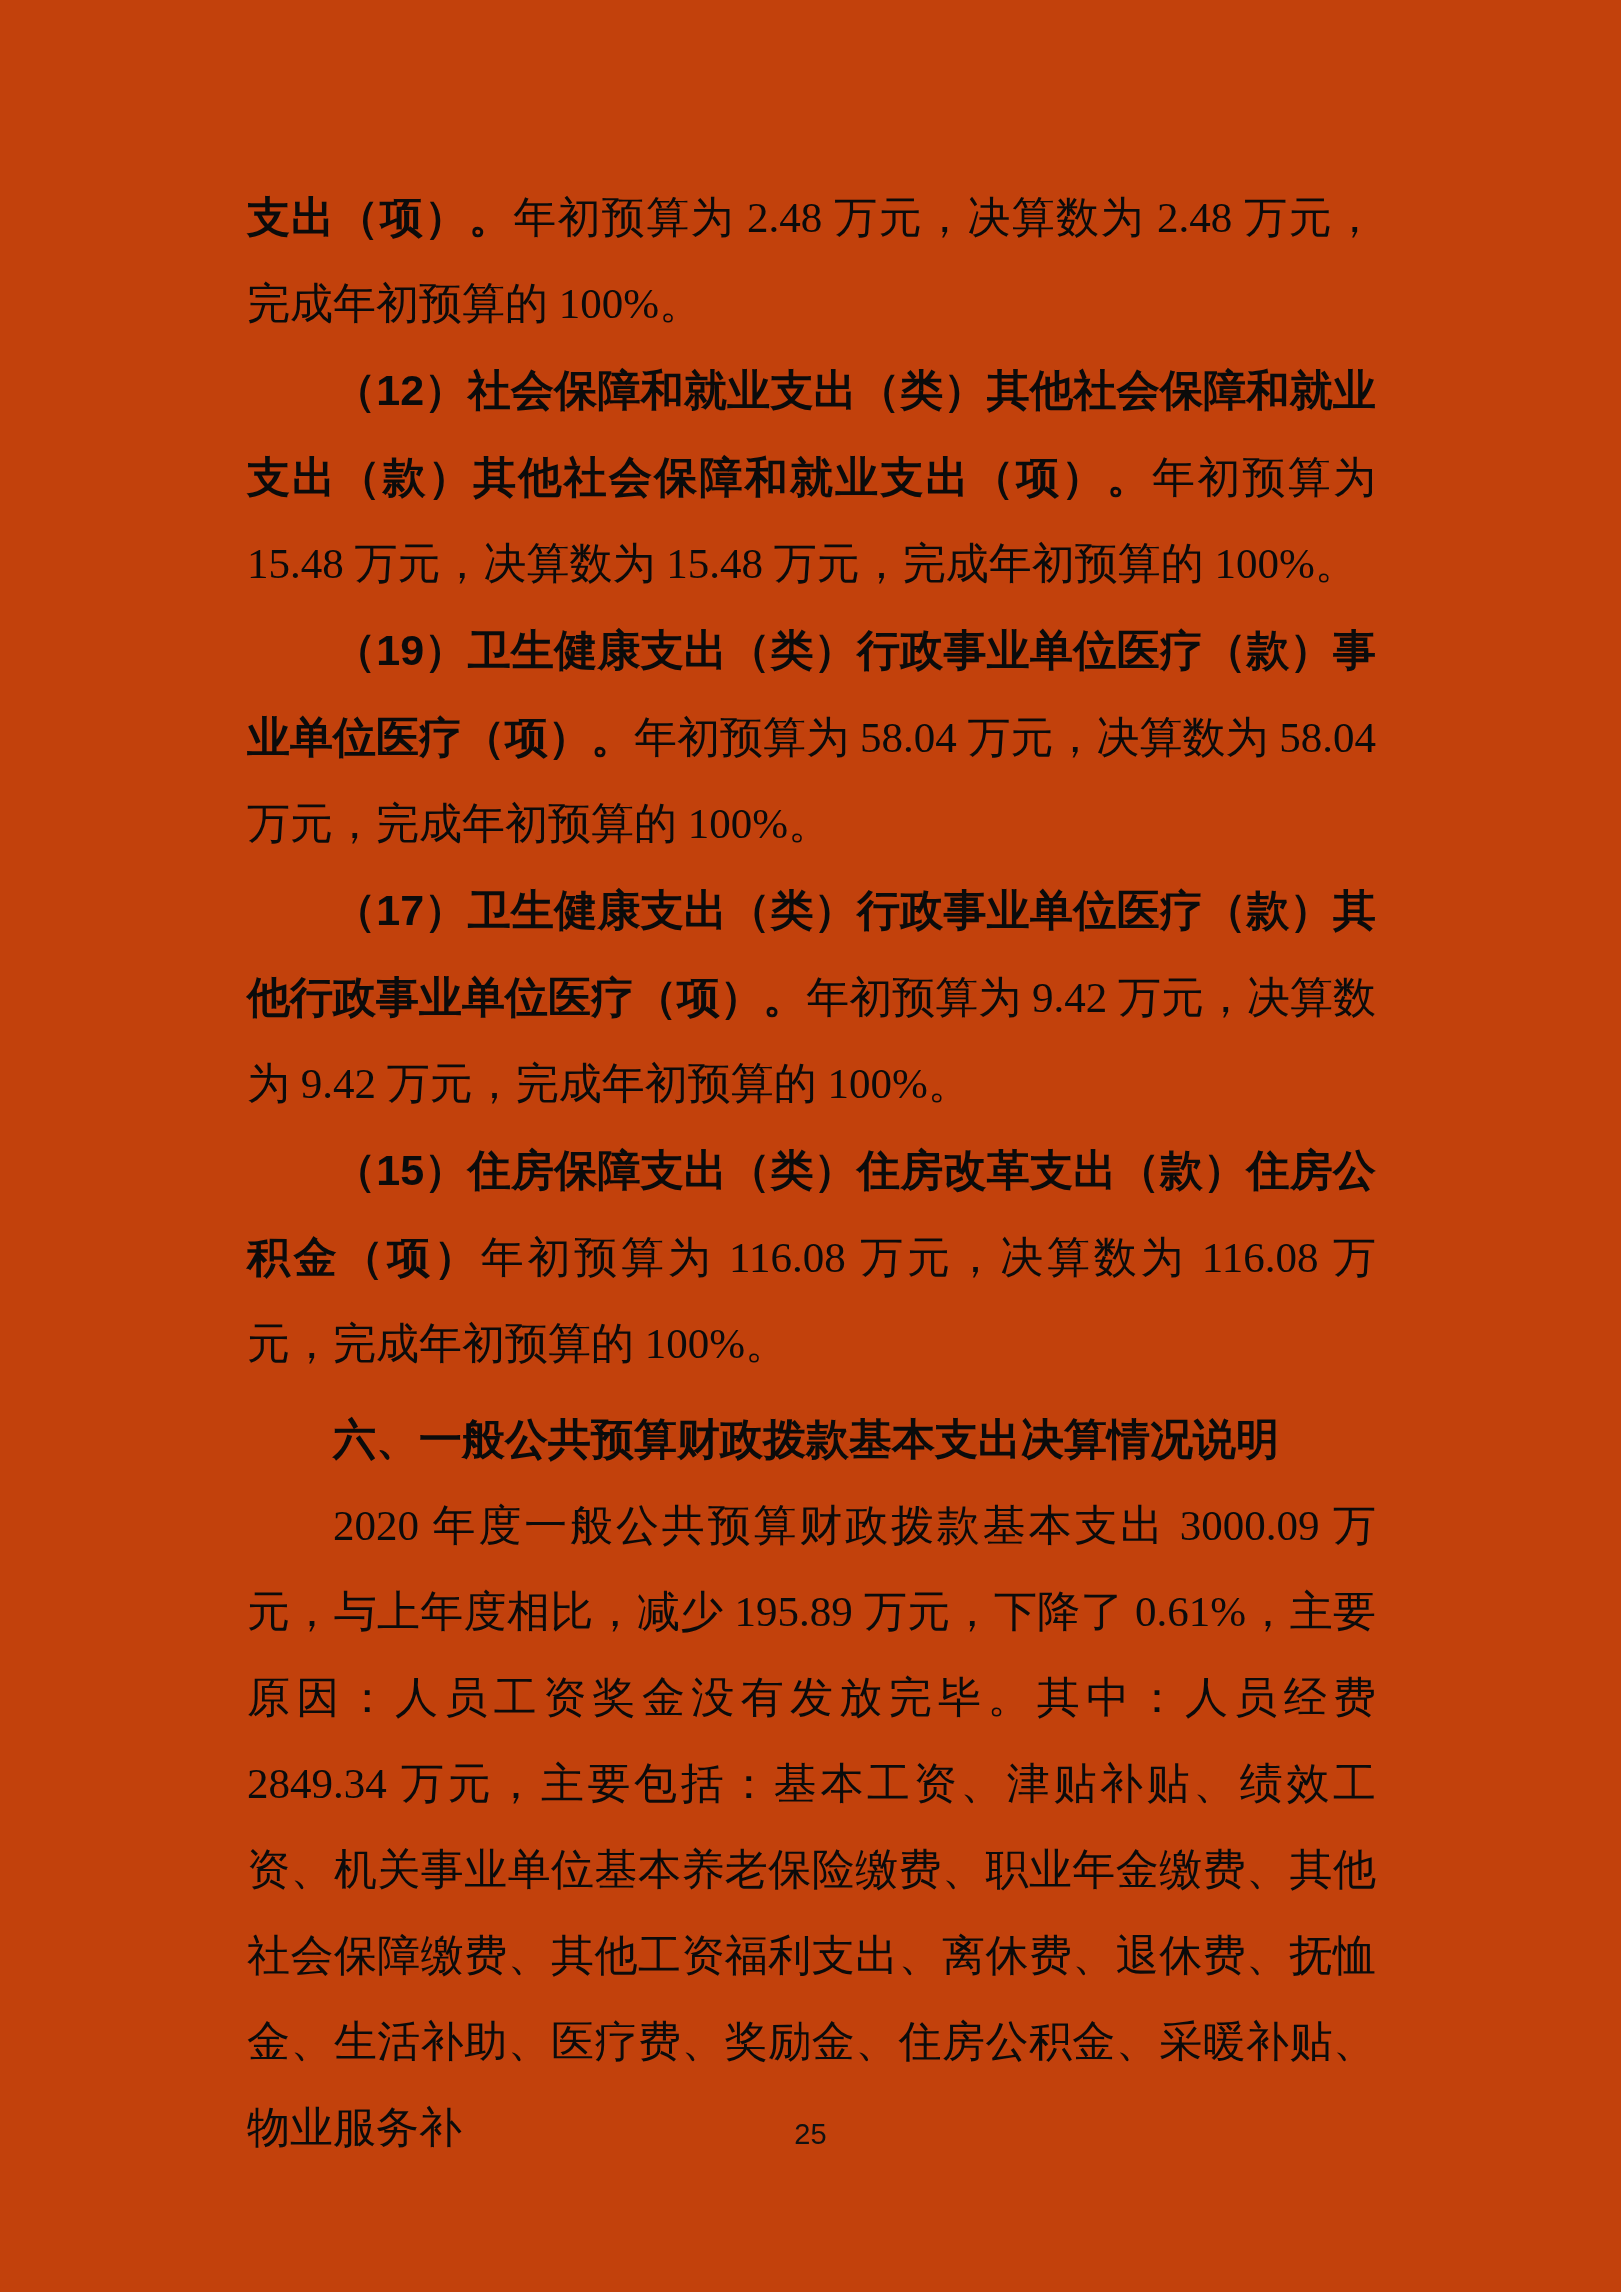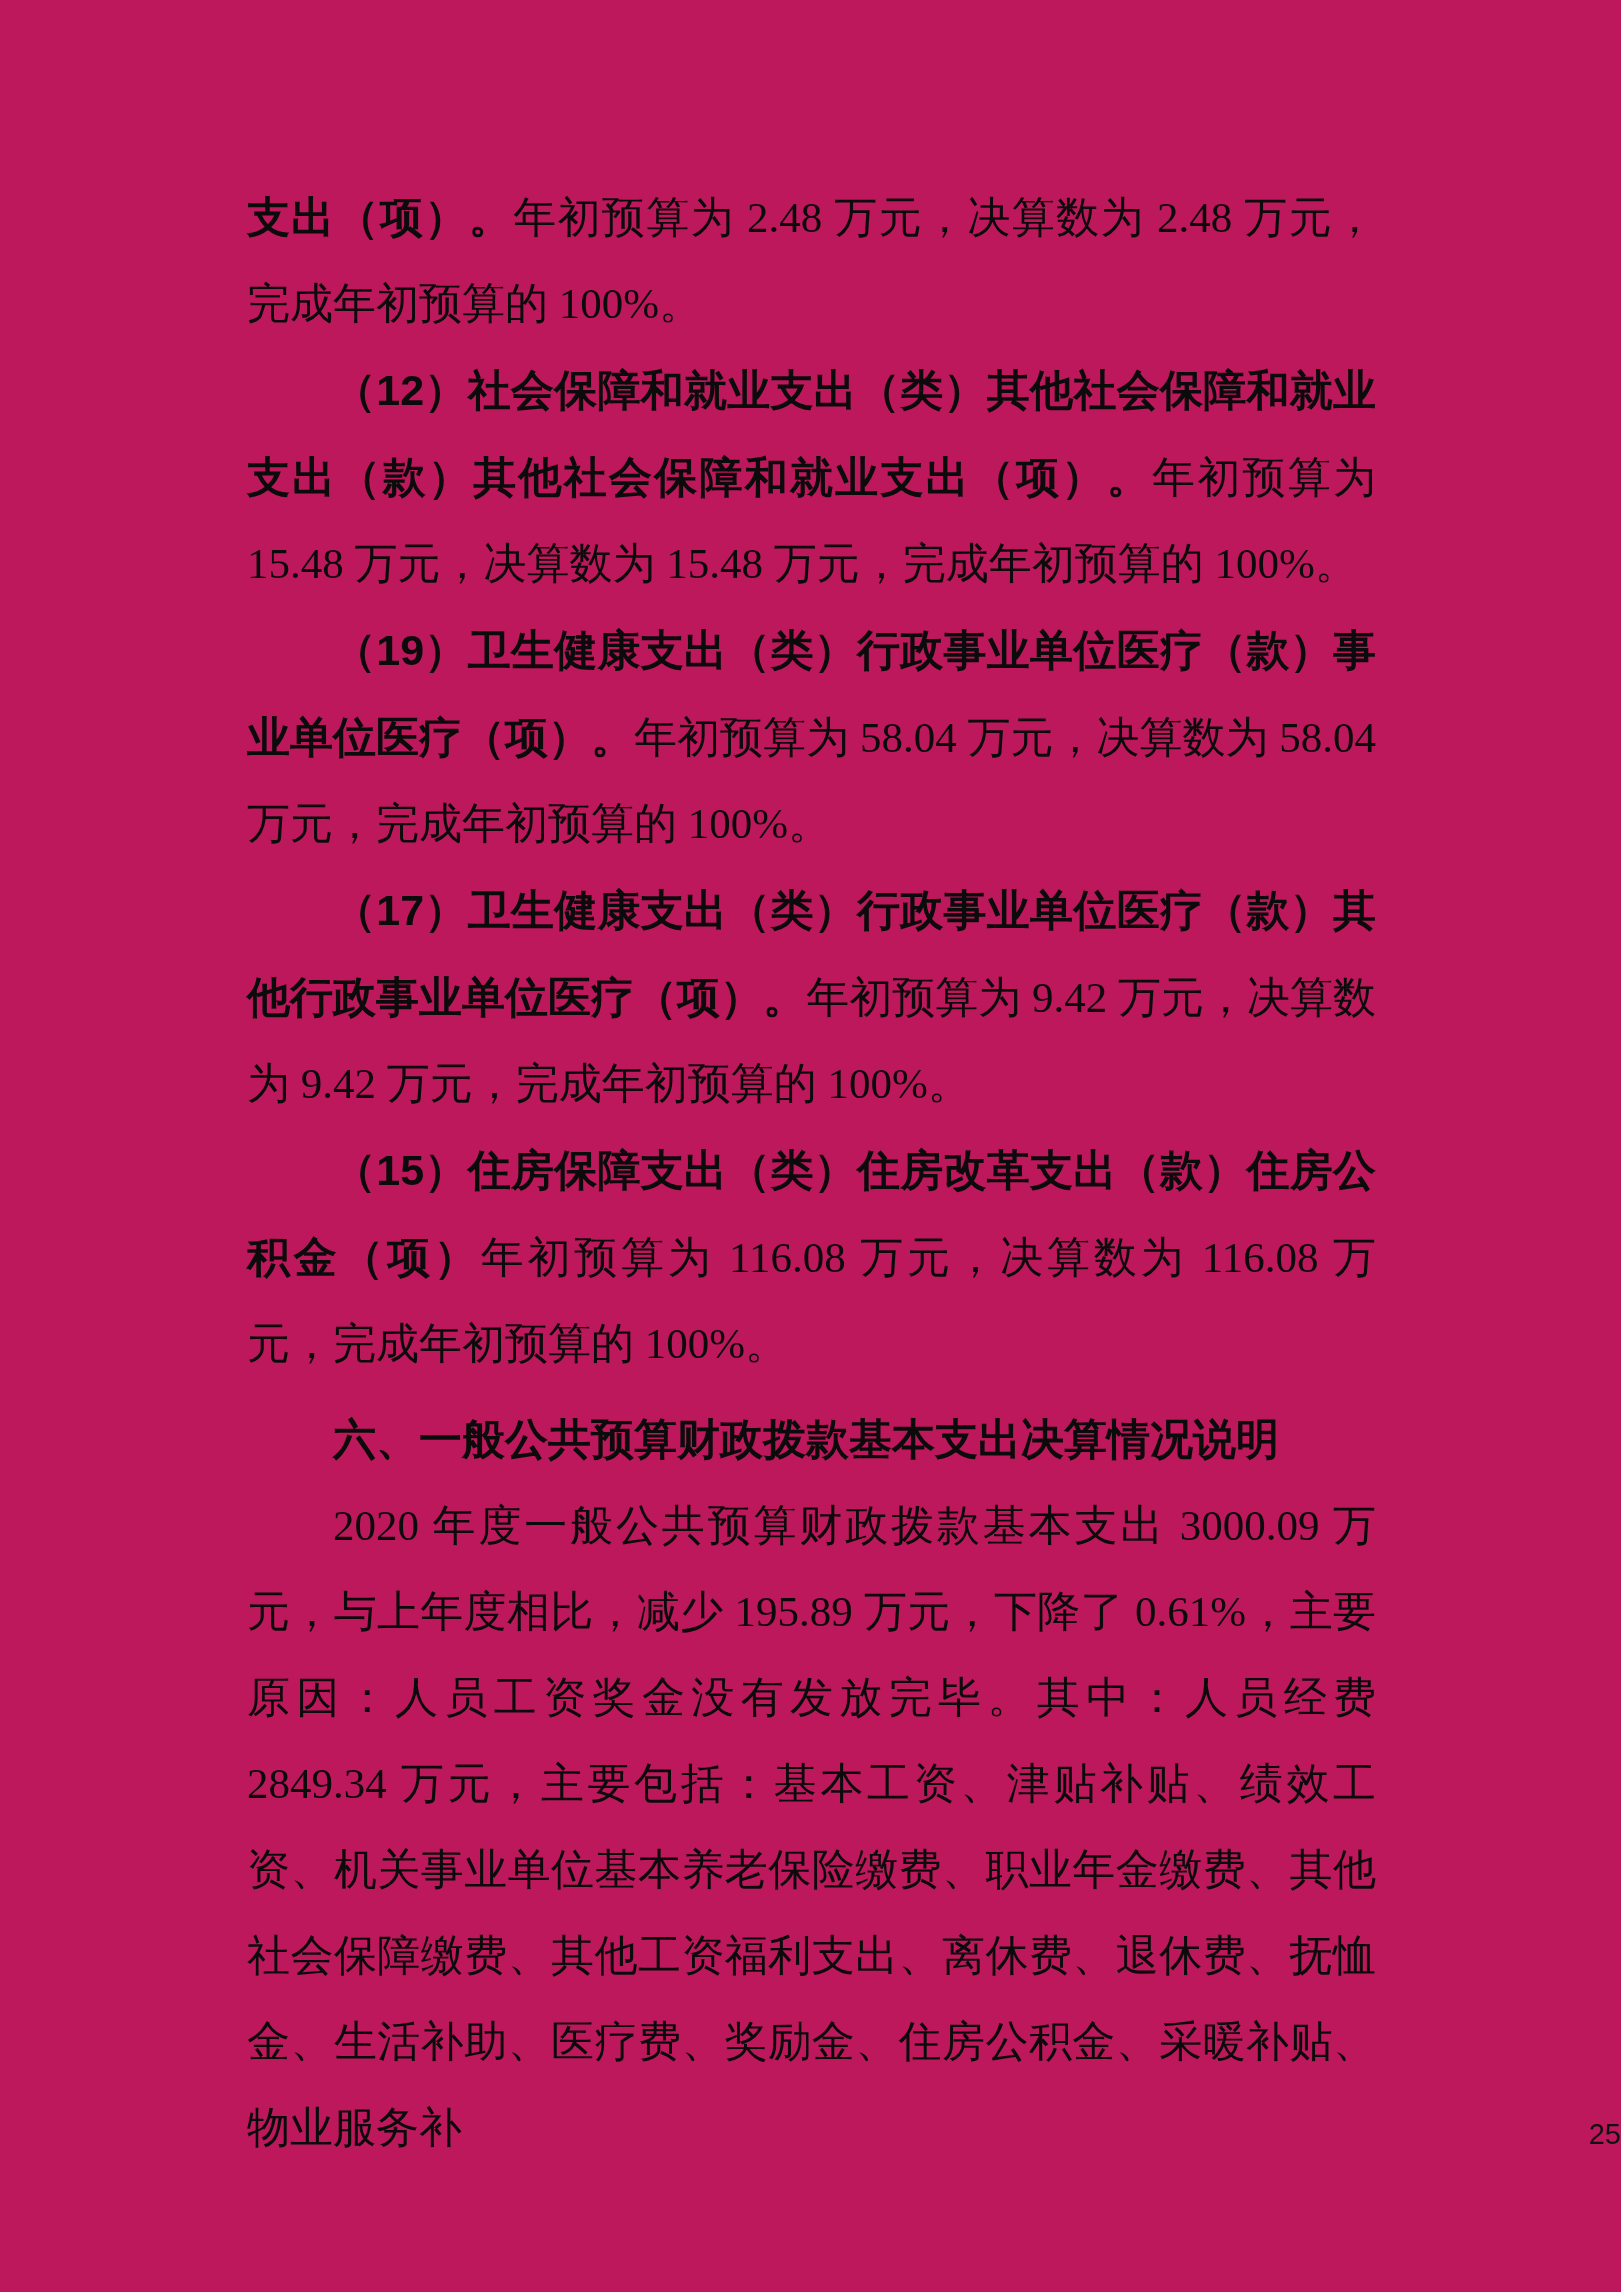--- a/index.html
+++ b/index.html
@@ -4,21 +4,21 @@
 <style>
   html, body {
     margin: 0;
     padding: 0;
     background: #ffffff;
   }
   .page {
     position: relative;
     width: 1621px;
     height: 2293px;
-    background: #be185d;
+    background: #c2410c;
     color: #000000;
     overflow: hidden;
     font-family: "Liberation Serif", "DejaVu Serif", serif;
   }
   .content {
     position: absolute;
     left: 247px;
     top: 174px;
     width: 1129px;
     font-size: 43px;
@@ -41,21 +41,21 @@
   .heading {
     font-weight: bold;
     font-family: Liberation Serif, serif;
     margin-top: 9.8px;
   }
   .page-number {
     position: absolute;
     top: 2115px;
     left: 0;
     width: 100%;
-    text-align: right;
+    text-align: center;
     font-size: 29px;
     line-height: 39px;
     font-family: "Liberation Sans", "DejaVu Sans", sans-serif;
     color: #111111;
   }
 </style>
 </head>
 <body>
 
 <div class="page">

